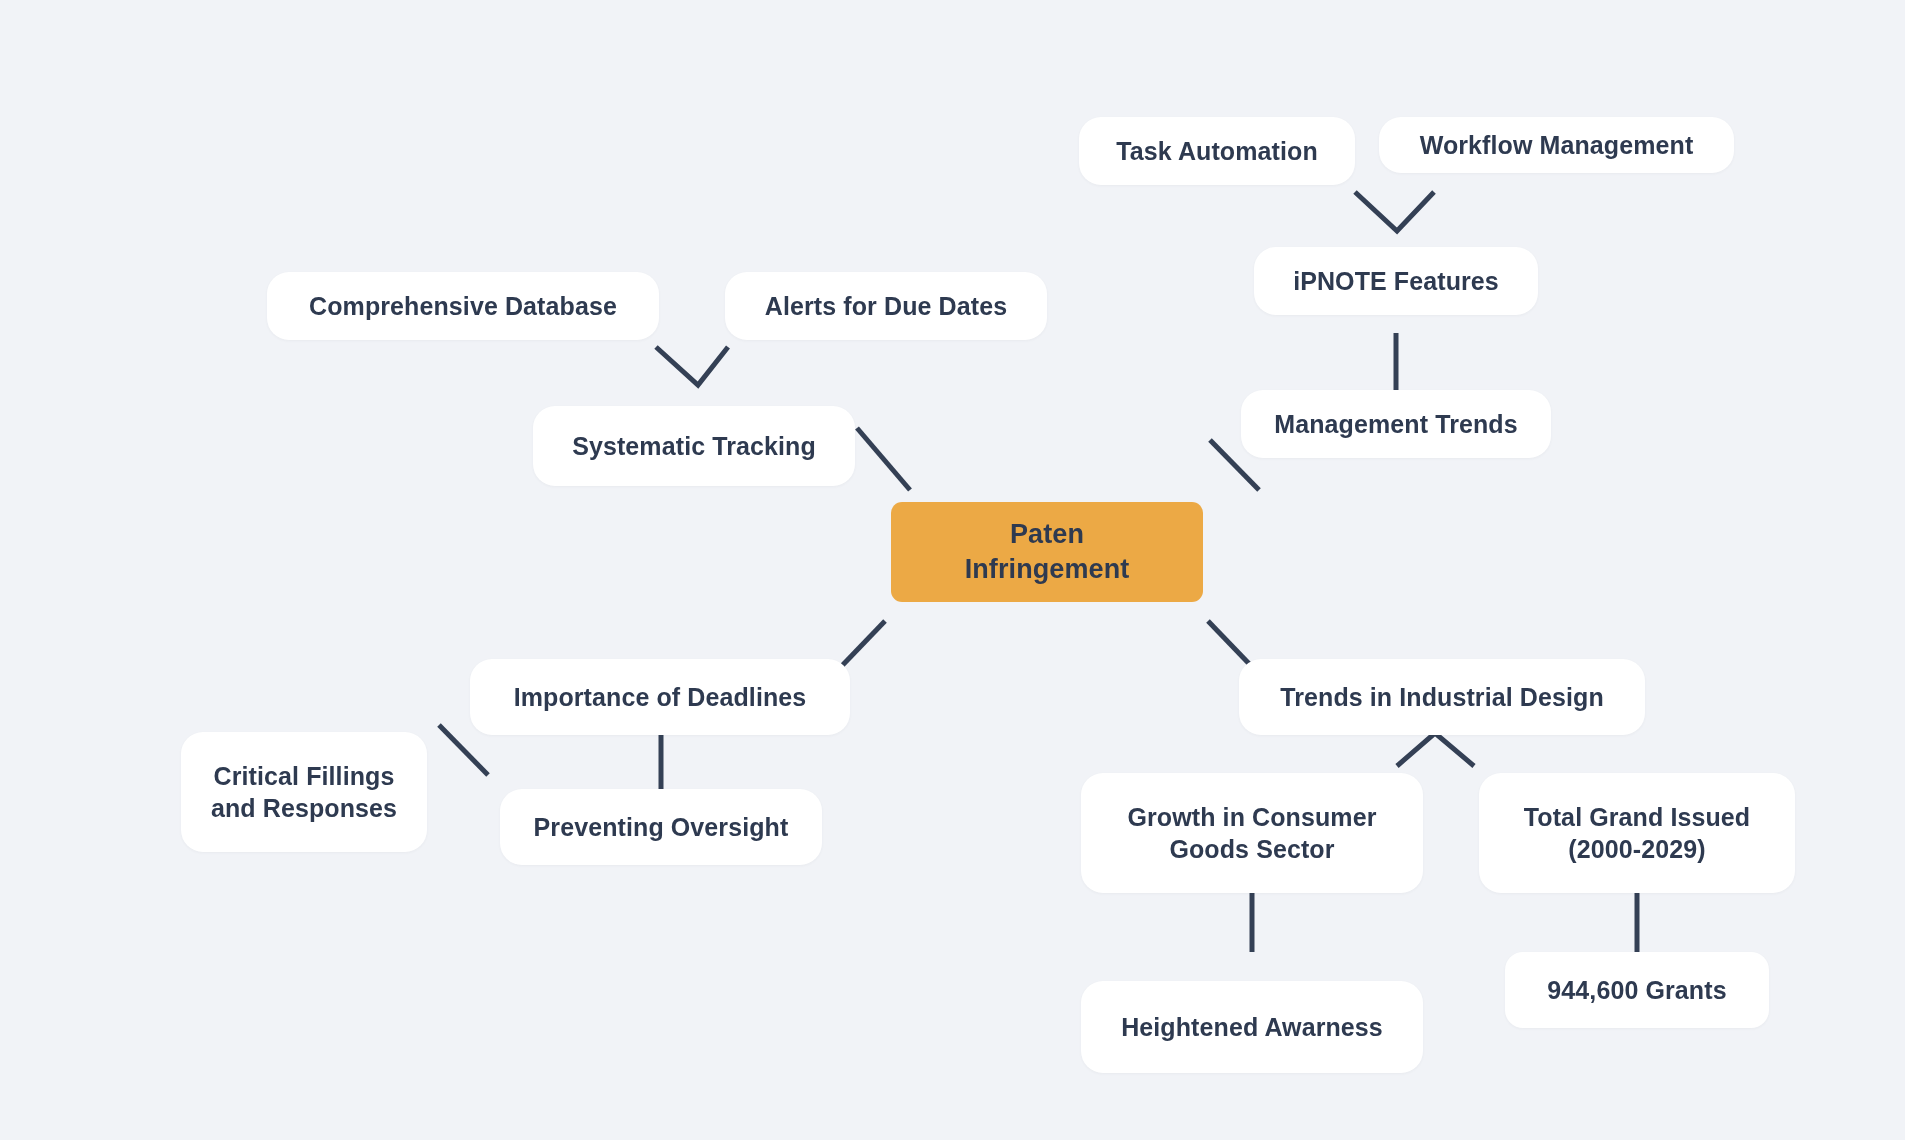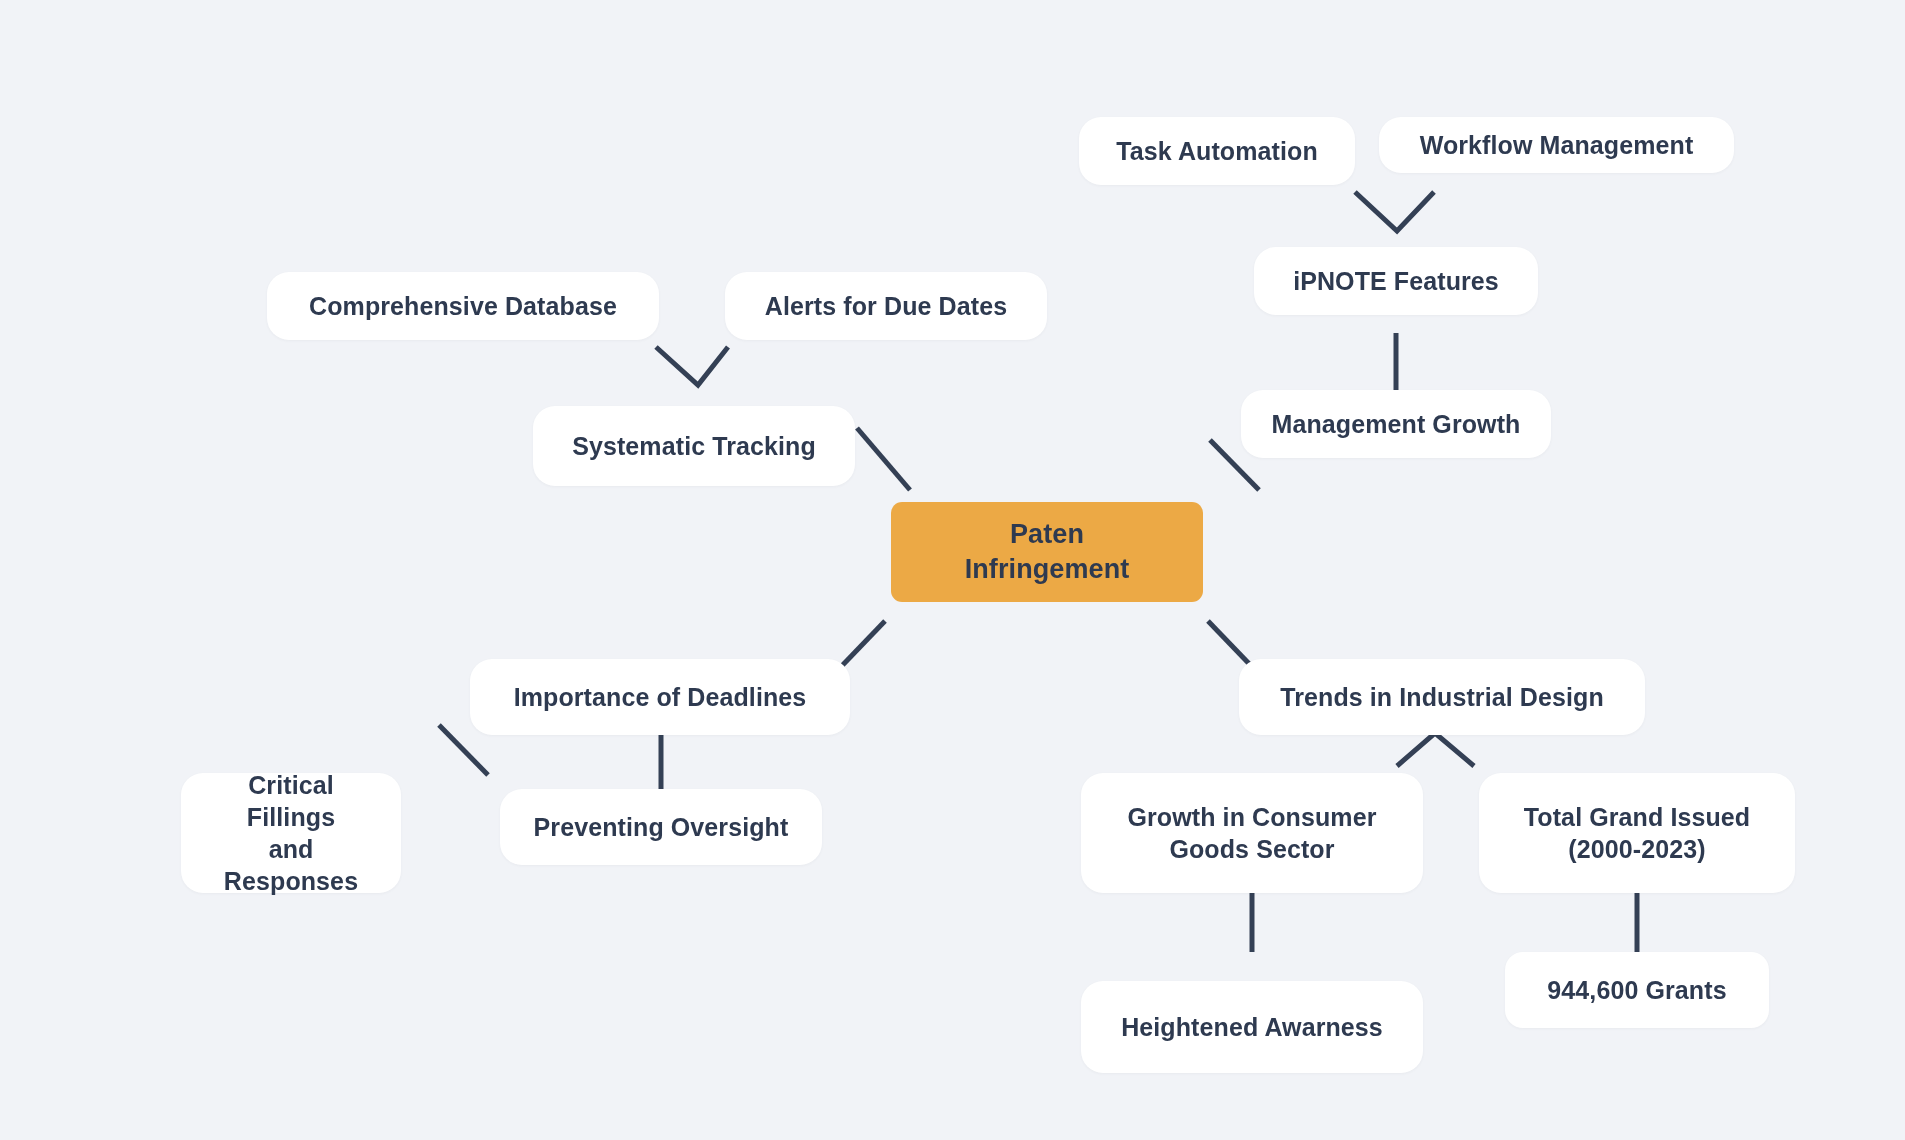--- a/index.html
+++ b/index.html
@@ -93,21 +93,21 @@
 
   <div class="node" style="left:1334px; top:117px; width:355px; height:56px;">
     <span>Workflow Management</span>
   </div>
 
   <div class="node" style="left:1209px; top:247px; width:284px; height:68px;">
     <span>iPNOTE Features</span>
   </div>
 
   <div class="node" style="left:1196px; top:390px; width:310px; height:68px;">
-    <span>Management Growth</span>
+    <span>Management Trends</span>
   </div>
 
   <div class="node" style="left:222px; top:272px; width:392px; height:68px;">
     <span>Comprehensive Database</span>
   </div>
 
   <div class="node" style="left:680px; top:272px; width:322px; height:68px;text-align:right;">
     <span>Alerts for Due Dates</span>
   </div>
 
@@ -117,41 +117,41 @@
 
   <div class="node root" style="left:846px; top:502px; width:312px; height:100px;">
     <span>Paten
 Infringement</span>
   </div>
 
   <div class="node" style="left:425px; top:659px; width:380px; height:76px;">
     <span>Importance of Deadlines</span>
   </div>
 
-  <div class="node" style="left:136px; top:773px; width:220px; height:120px;">
+  <div class="node" style="left:136px; top:732px; width:246px; height:120px;">
     <span>Critical Fillings
 and Responses</span>
   </div>
 
   <div class="node" style="left:455px; top:789px; width:322px; height:76px;">
     <span>Preventing Oversight</span>
   </div>
 
   <div class="node" style="left:1194px; top:659px; width:406px; height:76px;">
     <span>Trends in Industrial Design</span>
   </div>
 
   <div class="node" style="left:1036px; top:773px; width:342px; height:120px;">
     <span>Growth in Consumer
 Goods Sector</span>
   </div>
 
   <div class="node" style="left:1434px; top:773px; width:316px; height:120px;">
     <span>Total Grand Issued
-(2000-2023)</span>
+(2000-2029)</span>
   </div>
 
   <div class="node" style="left:1036px; top:981px; width:342px; height:92px;">
     <span>Heightened Awarness</span>
   </div>
 
   <div class="node" style="left:1460px; top:952px; width:264px; height:76px;border-radius:18px;">
     <span>944,600 Grants</span>
   </div>
 

